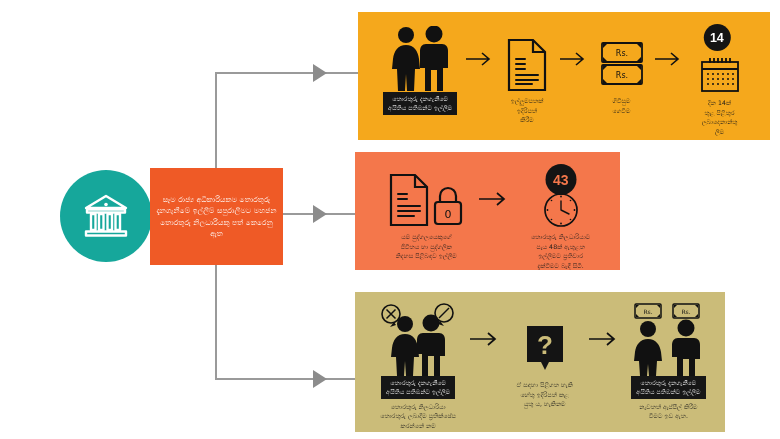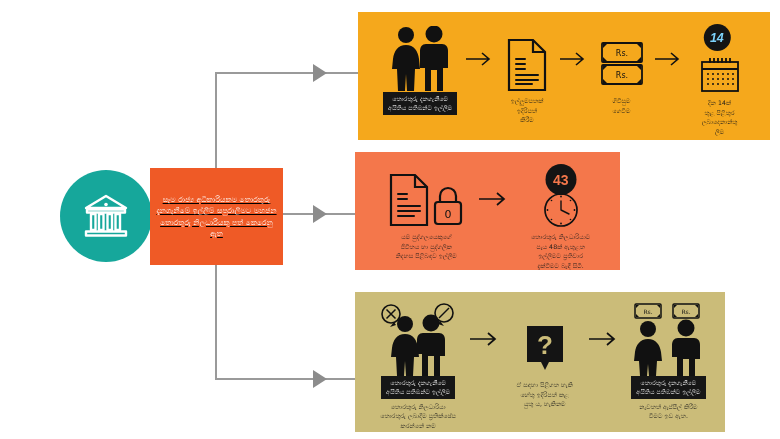--- a/index.html
+++ b/index.html
@@ -28,21 +28,20 @@
     display: flex; align-items: center; justify-content: center;
   }
 
   
   #statement-box {
     position: absolute; left: 150px; top: 168px;
     width: 133px; height: 97px;
     background: #ef5a26;
     display: flex; align-items: center; justify-content: center;
     padding: 4px 6px;
-    text-decoration: underline;
   }
   #statement-box .stmt-text {
     color: #ffffff; font-size: 7.4px; line-height: 1.5;
     text-align: center; letter-spacing: .15px;
   }
 
   
   .panel { position: absolute; }
   #panel-top    { left: 358px; top: 12px;  width: 412px; height: 128px; background: #f5a81c; }
   #panel-mid    { left: 355px; top: 152px; width: 265px; height: 118px; background: #f4774b; }
@@ -214,21 +213,21 @@
                 <circle cx="31" cy="25" r="1"></circle>
                 <circle cx="36" cy="25" r="1"></circle>
               <circle cx="11" cy="30" r="1"></circle>
                 <circle cx="16" cy="30" r="1"></circle>
                 <circle cx="21" cy="30" r="1"></circle>
               <circle cx="26" cy="30" r="1"></circle>
                 <circle cx="31" cy="30" r="1"></circle>
                 <circle cx="36" cy="30" r="1"></circle>
             </g>
           </svg>
-          <div class="badge-num" style="left:50%; transform:translateX(-60%); top:-2px; width:27px; height:27px; font-size:12.5px; color:#7dd3fc;font-style:italic;">14</div>
+          <div class="badge-num" style="left:50%; transform:translateX(-60%); top:-2px; width:27px; height:27px; font-size:12.5px; color:#ffffff;">14</div>
         </div>
         <div class="cap">දින 14ක්
 තුළ පිළිතුර
 ලබාදෙනාන්තු
 ලීම</div>
       </div>
     </div>
   </div>
 
   <div class="panel" id="panel-mid">

